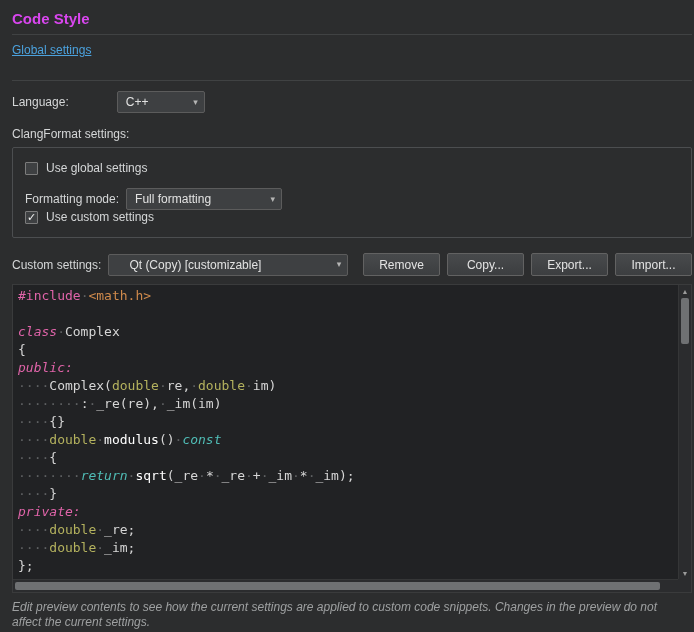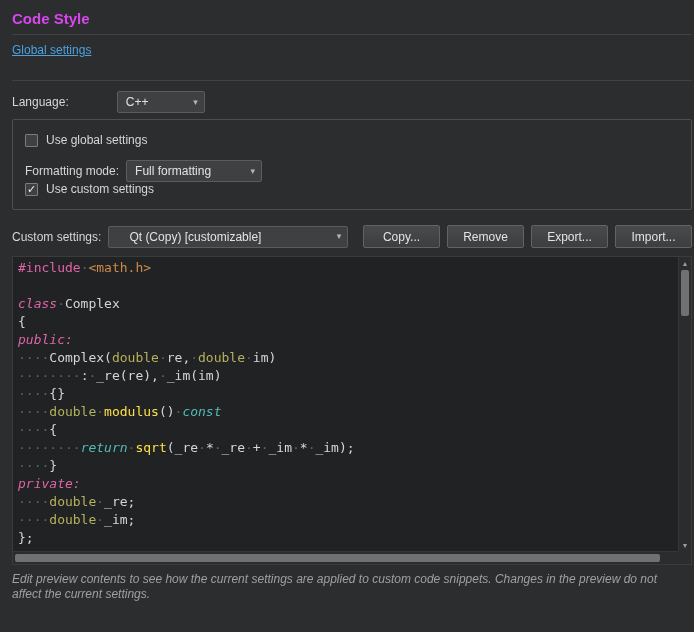--- a/index.html
+++ b/index.html
@@ -24,21 +24,21 @@
   .language-row { margin-top: 10px; gap: 48px; }
   .section-label { margin-top: 14px; color: #d5d7d8; }
 
   .combo {
     height: 22px; background: #3e4042; border: 1px solid #5c5c5c; border-radius: 2px;
     display: inline-flex; align-items: center; justify-content: space-between;
     padding: 0 6px 0 8px; color: #e2e2e2; cursor: pointer; gap: 8px;
   }
   .combo .chevron { color: #b5b5b5; font-size: 9px; line-height: 1; }
   .combo-language { width: 88px; }
-  .combo-mode { width: 136px; }
+  .combo-mode { width: 156px; }
   .combo-custom { width: 240px; padding-left: 20px; }
 
   .groupbox {
     border: 1px solid #4c4e50; border-radius: 2px;
     padding: 13px 12px 13px 12px; margin-top: 6px; margin-right: 0;
   }
   .check-row { display: flex; align-items: center; gap: 8px; cursor: pointer; }
   .checkbox {
     width: 13px; height: 13px; background: #3e4042; border: 1px solid #7c7c7c;
     border-radius: 1px; display: inline-flex; align-items: center; justify-content: center;
@@ -67,21 +67,21 @@
     font-family: "DejaVu Sans Mono", monospace;
     font-size: 13px; line-height: 18px;
     white-space: pre; overflow: hidden;
     color: #d6d6d6;
   }
   .code-line { height: 18px; }
   .tok-pp  { color: #e064a9; }
   .tok-inc { color: #cf8a4c; }
   .tok-kw  { color: #e064a9; font-style: italic; }
   .tok-type{ color: #b4b25e; }
-  .tok-fn  { color: #fde047; }
+  .tok-fn  { color: #ffffff; }
   .tok-kw2 { color: #50bdb6; font-style: italic; }
   .tok-txt { color: #d6d6d6; }
   .tok-ws  { color: #5e6062; }
 
   .vscroll {
     position: absolute; top: 0; right: 0; bottom: 13px; width: 13px;
     background: #2b2c2e; display: flex; flex-direction: column;
     border-left: 1px solid #353637;
   }
   .scroll-arrow {
@@ -123,20 +123,21 @@
   <div class="sep"></div>
 
   <div class="row language-row">
     <span>Language:</span>
     <div class="combo combo-language">
       <span>C++</span>
       <span class="chevron">▾</span>
     </div>
   </div>
 
+  <div class="section-label">ClangFormat settings:</div>
 
   <div class="groupbox">
     <div class="check-row">
       <span class="checkbox"></span>
       <span>Use global settings</span>
     </div>
 
     <div class="row mode-row">
       <span>Formatting mode:</span>
       <div class="combo combo-mode">
@@ -154,22 +155,22 @@
     </div>
   </div>
 
   <div class="row custom-row">
     <span>Custom settings:</span>
     <div class="combo combo-custom">
       <span>Qt (Copy) [customizable]</span>
       <span class="chevron">▾</span>
     </div>
     <span class="spacer"></span>
+    <button class="btn">Remove</button>
     <button class="btn">Copy...</button>
-    <button class="btn">Remove</button>
     <button class="btn">Export...</button>
     <button class="btn">Import...</button>
   </div>
 
   <div class="editor">
     <div class="code"><div class="code-line"><span class="tok-pp">#include</span><span class="tok-ws">·</span><span class="tok-inc">&lt;math.h&gt;</span></div><div class="code-line">&nbsp;</div><div class="code-line"><span class="tok-kw">class</span><span class="tok-ws">·</span><span class="tok-txt">Complex</span></div><div class="code-line"><span class="tok-txt">{</span></div><div class="code-line"><span class="tok-kw">public:</span></div><div class="code-line"><span class="tok-ws">····</span><span class="tok-txt">Complex(</span><span class="tok-type">double</span><span class="tok-ws">·</span><span class="tok-txt">re,</span><span class="tok-ws">·</span><span class="tok-type">double</span><span class="tok-ws">·</span><span class="tok-txt">im)</span></div><div class="code-line"><span class="tok-ws">········</span><span class="tok-txt">:</span><span class="tok-ws">·</span><span class="tok-txt">_re(re),</span><span class="tok-ws">·</span><span class="tok-txt">_im(im)</span></div><div class="code-line"><span class="tok-ws">····</span><span class="tok-txt">{}</span></div><div class="code-line"><span class="tok-ws">····</span><span class="tok-type">double</span><span class="tok-ws">·</span><span class="tok-fn">modulus</span><span class="tok-txt">()</span><span class="tok-ws">·</span><span class="tok-kw2">const</span></div><div class="code-line"><span class="tok-ws">····</span><span class="tok-txt">{</span></div><div class="code-line"><span class="tok-ws">········</span><span class="tok-kw2">return</span><span class="tok-ws">·</span><span class="tok-fn">sqrt</span><span class="tok-txt">(_re</span><span class="tok-ws">·</span><span class="tok-txt">*</span><span class="tok-ws">·</span><span class="tok-txt">_re</span><span class="tok-ws">·</span><span class="tok-txt">+</span><span class="tok-ws">·</span><span class="tok-txt">_im</span><span class="tok-ws">·</span><span class="tok-txt">*</span><span class="tok-ws">·</span><span class="tok-txt">_im);</span></div><div class="code-line"><span class="tok-ws">····</span><span class="tok-txt">}</span></div><div class="code-line"><span class="tok-kw">private:</span></div><div class="code-line"><span class="tok-ws">····</span><span class="tok-type">double</span><span class="tok-ws">·</span><span class="tok-txt">_re;</span></div><div class="code-line"><span class="tok-ws">····</span><span class="tok-type">double</span><span class="tok-ws">·</span><span class="tok-txt">_im;</span></div><div class="code-line"><span class="tok-txt">};</span></div></div>
 
     <div class="vscroll">
       <div class="scroll-arrow">▲</div>
       <div class="vtrack">

